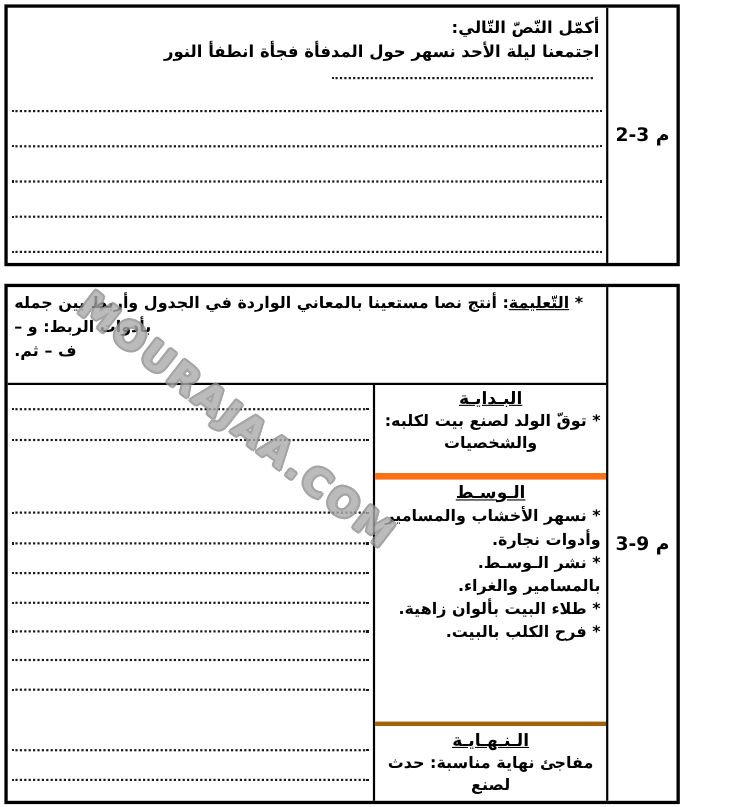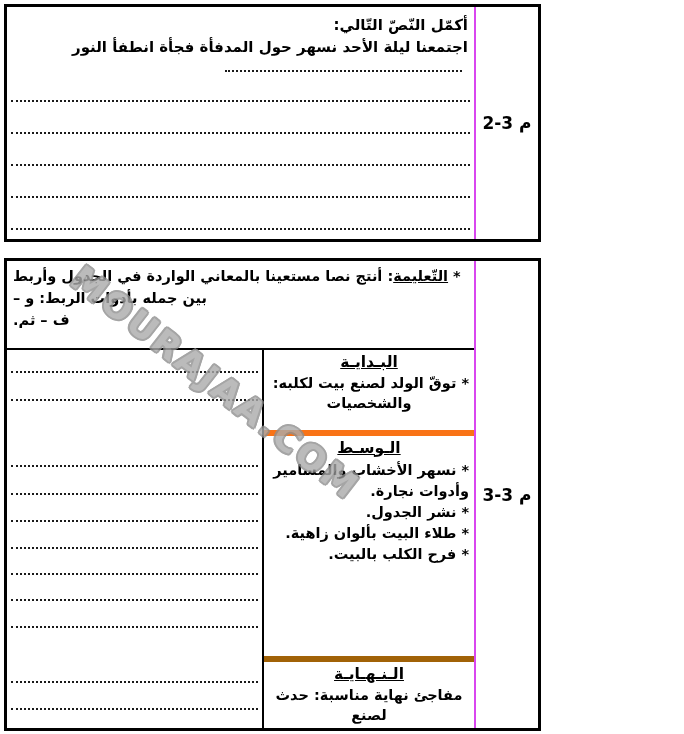--- a/index.html
+++ b/index.html
@@ -11,36 +11,36 @@
   .page {
     position:relative;
     width:684px; height:734px;
     background:#fff;
     overflow:hidden;
   }
 
   
   .section {
     position:absolute;
-    left:4px; width:537px;
+    left:4px; width:614px;
     border:3px solid #000;
     display:flex;
     background:#fff;
   }
   #section-1 { top:4px;  height:238px; }
   #section-2 { top:258px; height:473px; }
 
   .main-area { flex:1 1 auto; min-width:0; display:flex; flex-direction:column; }
   .label-col {
     flex:0 0 64px;
     border-right:2px solid #000; 
     display:flex; align-items:center; justify-content:center;
   }
   
-  .label-col { border-right:none; border-left:2px solid #d946ef; }
+  .label-col { border-right:none; border-left:2px solid #000000; }
   .exercise-code {
     font-weight:bold; font-size:17px; letter-spacing:1px;
     white-space:nowrap;
   }
 
   
   .s1-text {
     direction:rtl; text-align:right;
     font-weight:bold; font-size:15px; line-height:22px;
     padding:7px 6px 0 6px;
@@ -68,21 +68,21 @@
     border-left:2px solid #000;
     display:flex; flex-direction:column;
   }
   .cell {
     direction:rtl;
     font-weight:bold; font-size:14.5px; line-height:20px;
     padding:2px 5px 2px 5px;
   }
   .cell-beginning { flex:0 0 80px; }
   .cell-middle    { flex:0 0 226px; border-top:6px solid #f97316; line-height:21px; }
-  .cell-ending    { flex:1 1 auto;  border-top:6px solid #a16207;
+  .cell-ending    { flex:1 1 auto;  border-top:4px solid #a16207;
                     display:flex; flex-direction:column; justify-content:center; }
   .cell-title {
     text-align:center; text-decoration:underline;
     font-size:15.5px; margin-bottom:1px;
   }
   .align-right  { text-align:right; }
   .align-left   { text-align:right; }
   .align-center { text-align:center; }
 
   
@@ -165,34 +165,35 @@
             <div>
                 <div class="cell-line align-right">* توقّ الولد لصنع بيت لكلبه:</div>
                 <div class="cell-line align-center">والشخصيات</div>
               </div>
           </div>
           <div class="cell cell-middle">
             <div class="cell-title">الـوسـط</div>
             <div>
                 <div class="cell-line align-right">* نسهر الأخشاب والمسامير</div>
                 <div class="cell-line align-left">وأدوات نجارة.</div>
-                <div class="cell-line align-right">* نشر الجدول.</div>
+                <div class="cell-line align-right">* نشر الـوسـط.</div>
+                <div class="cell-line align-left">بالمسامير والغراء.</div>
                 <div class="cell-line align-right">* طلاء البيت بألوان زاهية.</div>
                 <div class="cell-line align-right">* فرح الكلب بالبيت.</div>
               </div>
           </div>
           <div class="cell cell-ending">
             <div class="cell-title">الـنـهـايـة</div>
             <div>
                 <div class="cell-line align-center">مفاجئ نهاية مناسبة: حدث</div>
                 <div class="cell-line align-center">لصنع</div>
               </div>
           </div>
         </div>
 
       </div>
     </div>
     <div class="label-col">
-      <span class="exercise-code" dir="ltr">3-3 م</span>
+      <span class="exercise-code" dir="ltr">3-9 م</span>
     </div>
   </div>
 
 </div>
 
 </body></html>

